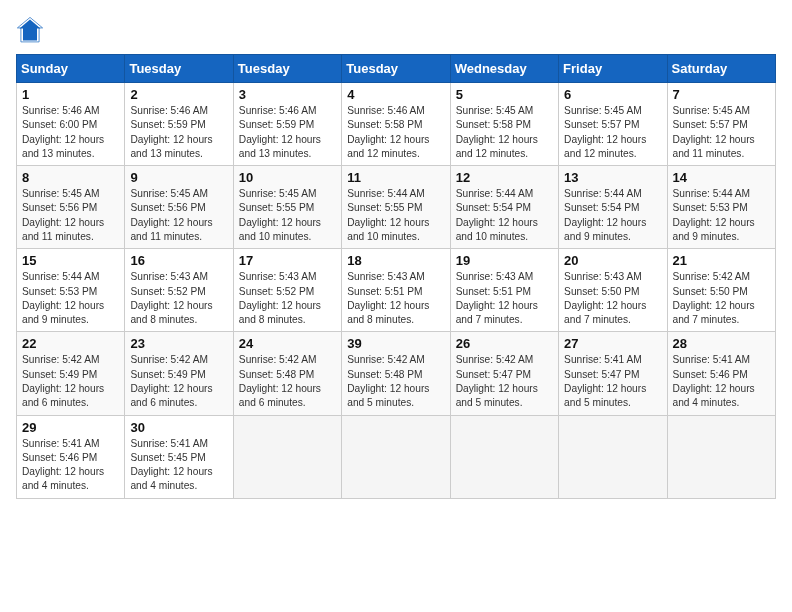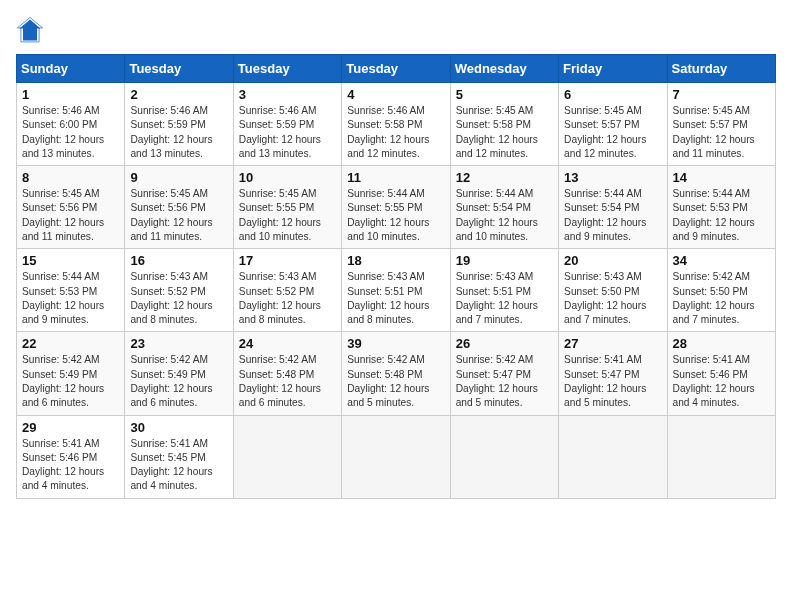--- a/index.html
+++ b/index.html
@@ -281,21 +281,21 @@
       </td>
         <td>
         <span class="day-num">20</span>
         <div class="day-info">
           Sunrise: 5:43 AM<br>
           Sunset: 5:50 PM<br>
           Daylight: 12 hours and 7 minutes.
         </div>
       </td>
         <td>
-        <span class="day-num">34</span>
+        <span class="day-num">21</span>
         <div class="day-info">
           Sunrise: 5:42 AM<br>
           Sunset: 5:50 PM<br>
           Daylight: 12 hours and 7 minutes.
         </div>
       </td>
       </tr>
       <tr>
         <td>
         <span class="day-num">22</span>

